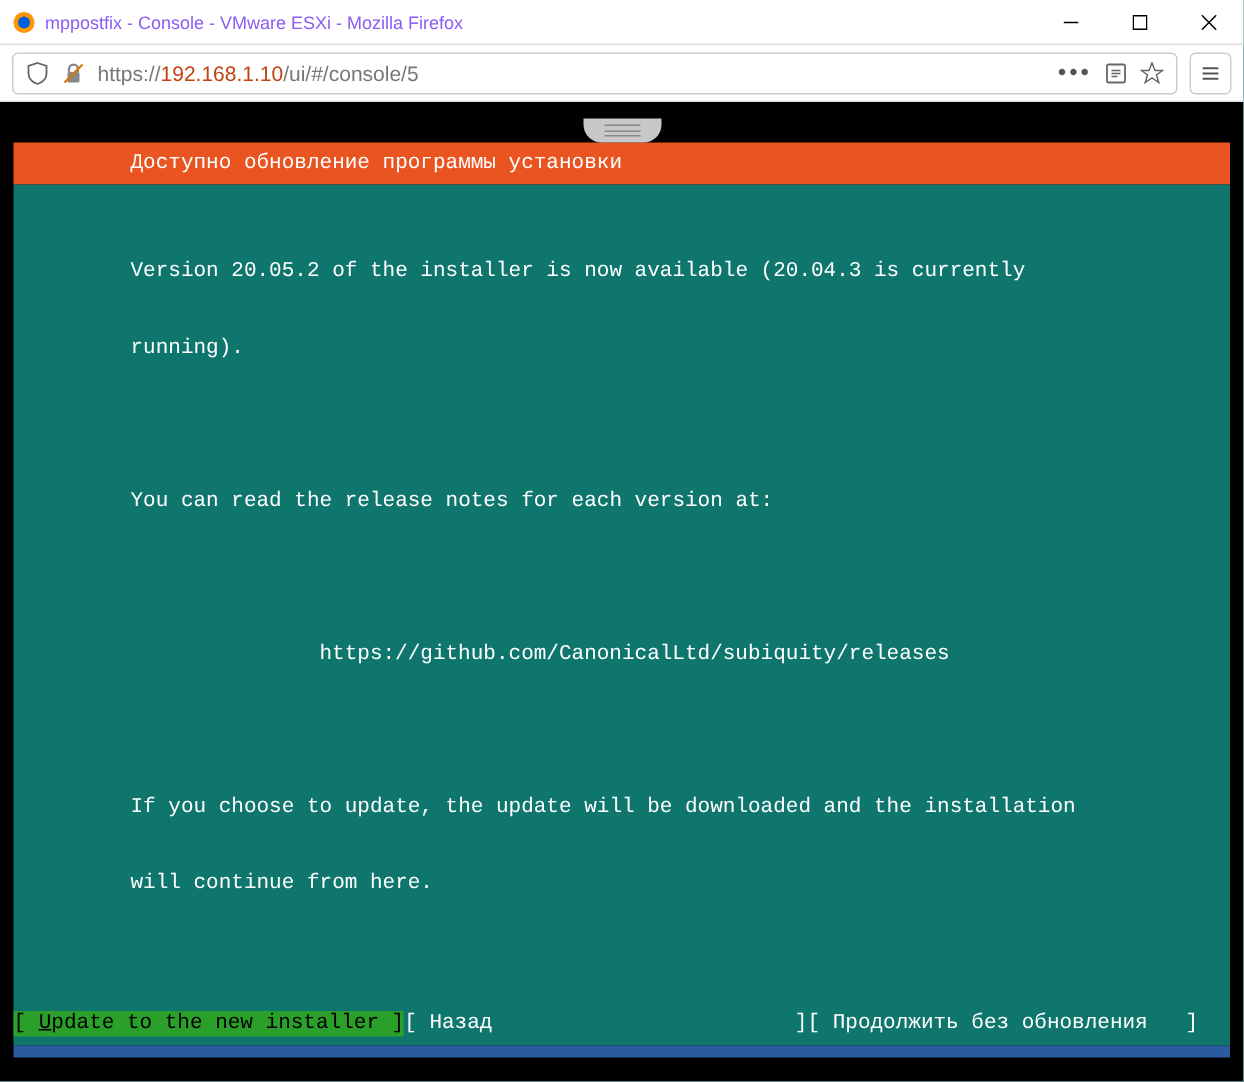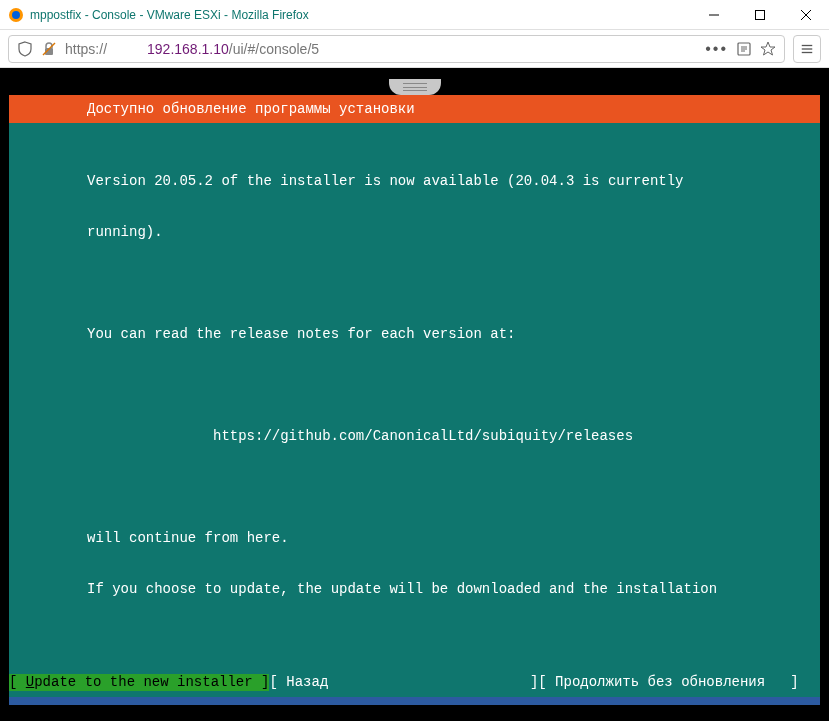--- a/index.html
+++ b/index.html
@@ -17,21 +17,21 @@
   display: flex;
   align-items: center;
   padding: 0 0 0 8px;
 }
 .titlebar-icon {
   width: 16px; height: 16px;
   margin-right: 6px;
 }
 .titlebar-text {
   font-size: 12px;
-  color: #0f766e;
+  color: #8b5cf6;
   flex: 1;
 }
 .win-controls {
   display: flex;
   height: 100%;
 }
 .win-btn {
   width: 46px;
   display: flex;
   align-items: center;
@@ -56,21 +56,21 @@
   display: flex;
   align-items: center;
   padding: 0 8px;
   gap: 8px;
   font-size: 14px;
   color: #777;
 }
 .url-shield { width: 16px; height: 16px; display:flex; align-items:center; justify-content:center; }
 .url-lock { width: 16px; height: 16px; display:flex; align-items:center; justify-content:center; }
 .url-text { flex: 1; white-space: nowrap; }
-.url-text .ip { color: #701a75; padding-left: 40px; }
+.url-text .ip { color: #c2410c; }
 .url-dots { font-size: 16px; letter-spacing: 2px; color: #555; }
 .url-reader { width:16px; height:16px; display:flex; align-items:center; justify-content:center; }
 .url-star { width:16px; height:16px; display:flex; align-items:center; justify-content:center; }
 .hamburger { width:28px; height:28px; display:flex; align-items:center; justify-content:center; border:1px solid #ccc; border-radius:4px; }
 .content-outer {
   background: #000;
   height: 653px;
   padding: 11px 9px 16px 9px;
 }
 .pull-tab {
@@ -238,22 +238,22 @@
   </div>
   <div class="console-body">
     <div class="console-text">
       <div class="console-line">Version 20.05.2 of the installer is now available (20.04.3 is currently</div>
       <div class="console-line">running).</div>
       <div class="console-line"></div>
       <div class="console-line">You can read the release notes for each version at:</div>
       <div class="console-line"></div>
       <div class="console-line centered-line">https://github.com/CanonicalLtd/subiquity/releases</div>
       <div class="console-line"></div>
+      <div class="console-line">If you choose to update, the update will be downloaded and the installation</div>
       <div class="console-line">will continue from here.</div>
-      <div class="console-line">If you choose to update, the update will be downloaded and the installation</div>
     </div>
     <div class="actions">
       <div class="action-btn selected">[ <span class="underline">U</span>pdate to the new installer ]</div>
       <div class="action-btn">[ Назад                        ]</div>
       <div class="action-btn">[ Продолжить без обновления   ]</div>
     </div>
   </div>
   <div class="bottom-strip"></div>
 </div>
 

